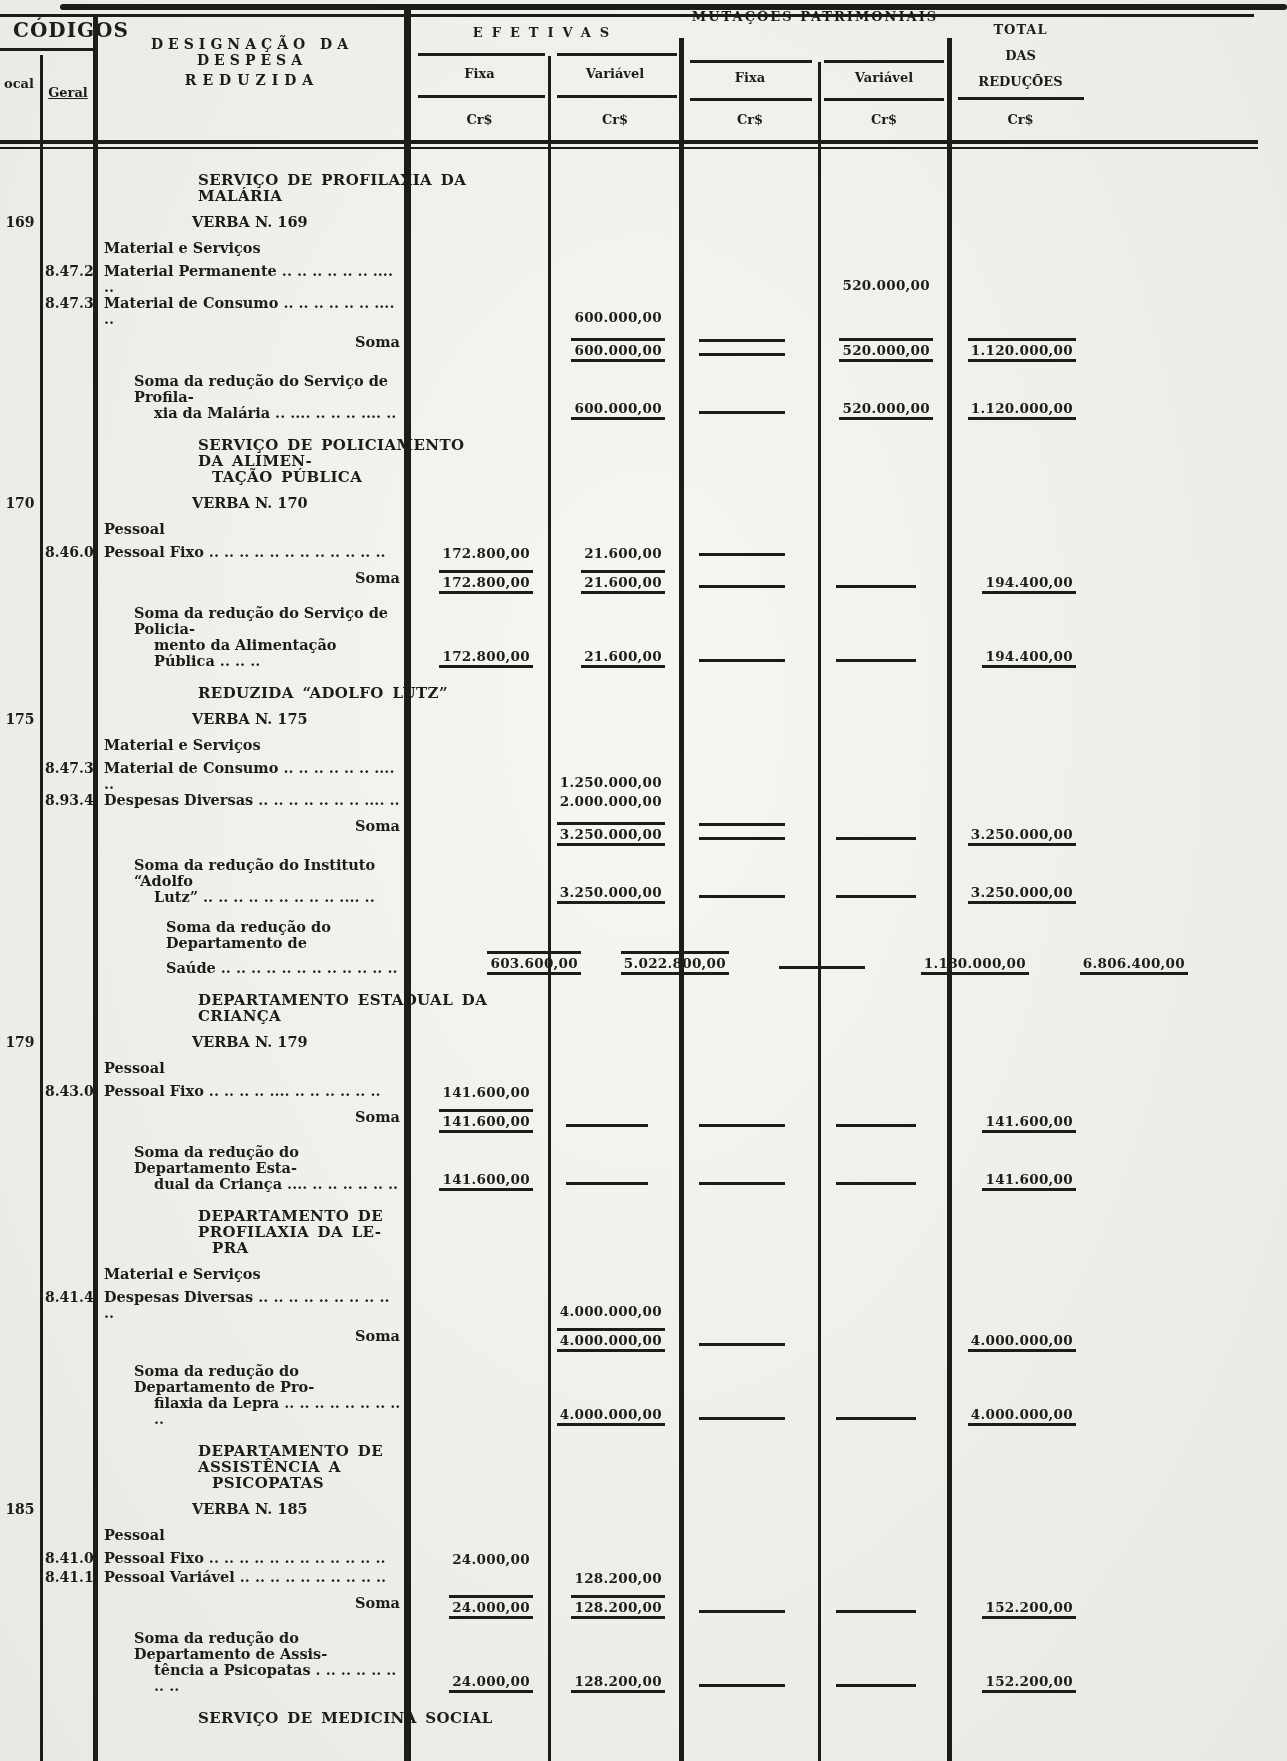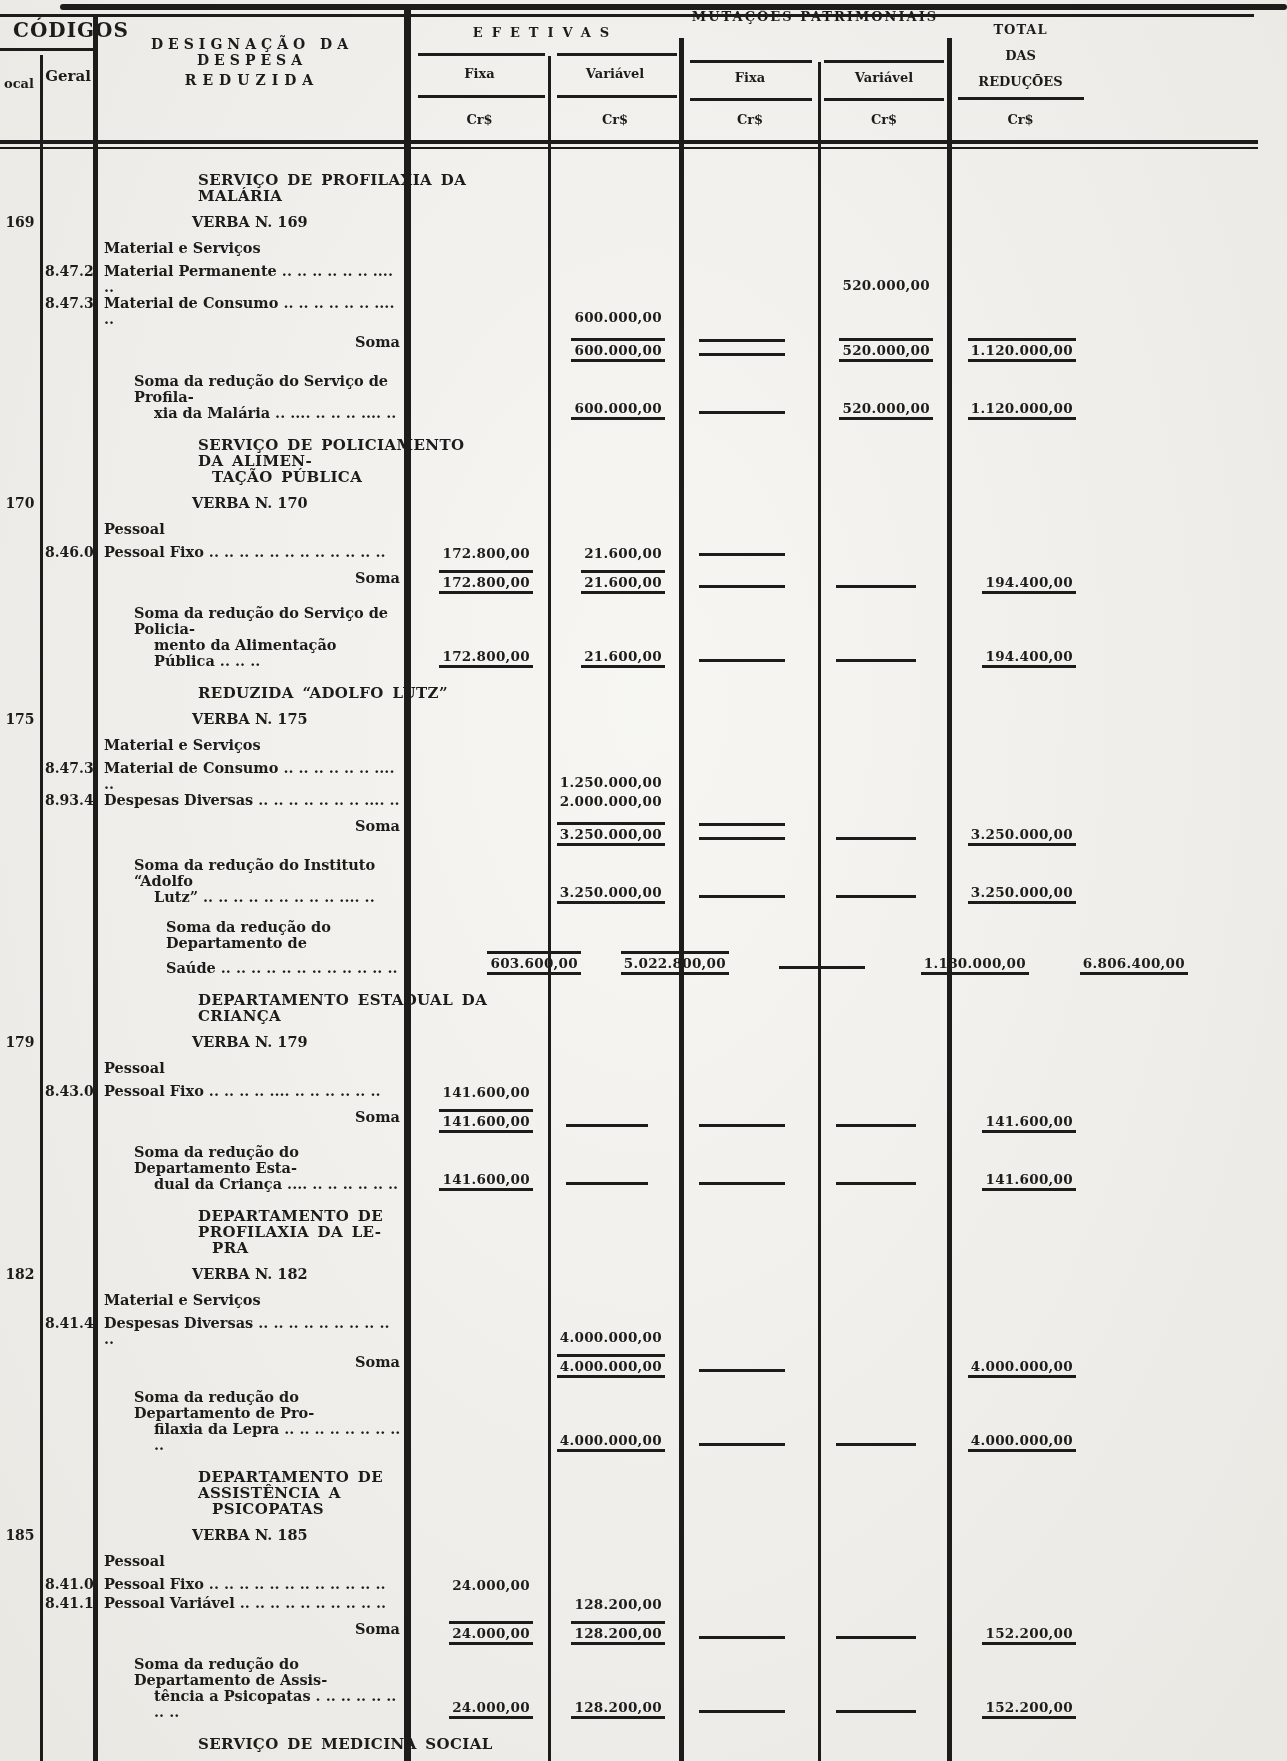--- a/index.html
+++ b/index.html
@@ -19,21 +19,21 @@
     color:var(--ink);
   }
   
   .toprule1{position:absolute;top:4px;left:60px;right:0;height:6px;background:var(--ink);border-radius:3px;}
   .toprule2{position:absolute;top:14px;left:0;width:1254px;height:3px;background:var(--ink);}
   
   .hdr{position:absolute;top:0;left:0;width:1287px;height:150px;}
   .hdr span{position:absolute;display:block;text-align:center;line-height:16px;}
   .h-codigos{left:0;width:96px;top:22px;font-size:20px;letter-spacing:1px;margin-left:13px;}
   .h-local{left:-2px;width:42px;top:76px;font-size:13px;}
-  .h-geral{left:40px;width:56px;top:68px;font-size:15px;}
+  .h-geral{left:40px;width:56px;top:85px;font-size:13px;text-decoration:underline;}
   .h-desig1{left:96px;width:312px;top:36px;font-size:14px;letter-spacing:5px;}
   .h-desig2{left:96px;width:312px;top:72px;font-size:14px;letter-spacing:6px;}
   .h-efetivas{left:410px;width:271px;top:25px;font-size:13px;letter-spacing:9px;}
   .h-fixa1{left:410px;width:139px;top:66px;font-size:13px;}
   .h-var1{left:549px;width:132px;top:66px;font-size:13px;}
   .h-mutacoes{left:681px;width:268px;top:9px;font-size:13px;letter-spacing:2px;}
   .h-fixa2{left:681px;width:138px;top:70px;font-size:13px;}
   .h-var2{left:819px;width:130px;top:70px;font-size:13px;}
   .h-total1{left:949px;width:143px;top:22px;font-size:13px;letter-spacing:1px;}
   .h-total2{left:949px;width:143px;top:48px;font-size:13px;}
@@ -601,32 +601,20 @@
           <div class="cell c-desig">
             <div class="line">DEPARTAMENTO DE PROFILAXIA  DA LE-</div>
             <div class="line l2">PRA</div>
           </div>
           <div class="cell c-money c-f1"></div>
           <div class="cell c-money c-v1"></div>
           <div class="cell c-money c-f2"></div>
           <div class="cell c-money c-v2"></div>
           <div class="cell c-money c-t"></div>
         </div>
-        <div class="row verba">
-          <div class="cell c-local">182</div>
-          <div class="cell c-geral"></div>
-          <div class="cell c-desig">
-            <div class="line">VERBA N. 182</div>
-          </div>
-          <div class="cell c-money c-f1"></div>
-          <div class="cell c-money c-v1"></div>
-          <div class="cell c-money c-f2"></div>
-          <div class="cell c-money c-v2"></div>
-          <div class="cell c-money c-t"></div>
-        </div>
         <div class="row sub">
           <div class="cell c-local"></div>
           <div class="cell c-geral"></div>
           <div class="cell c-desig">
             <div class="line">Material e Serviços</div>
           </div>
           <div class="cell c-money c-f1"></div>
           <div class="cell c-money c-v1"></div>
           <div class="cell c-money c-f2"></div>
           <div class="cell c-money c-v2"></div>

